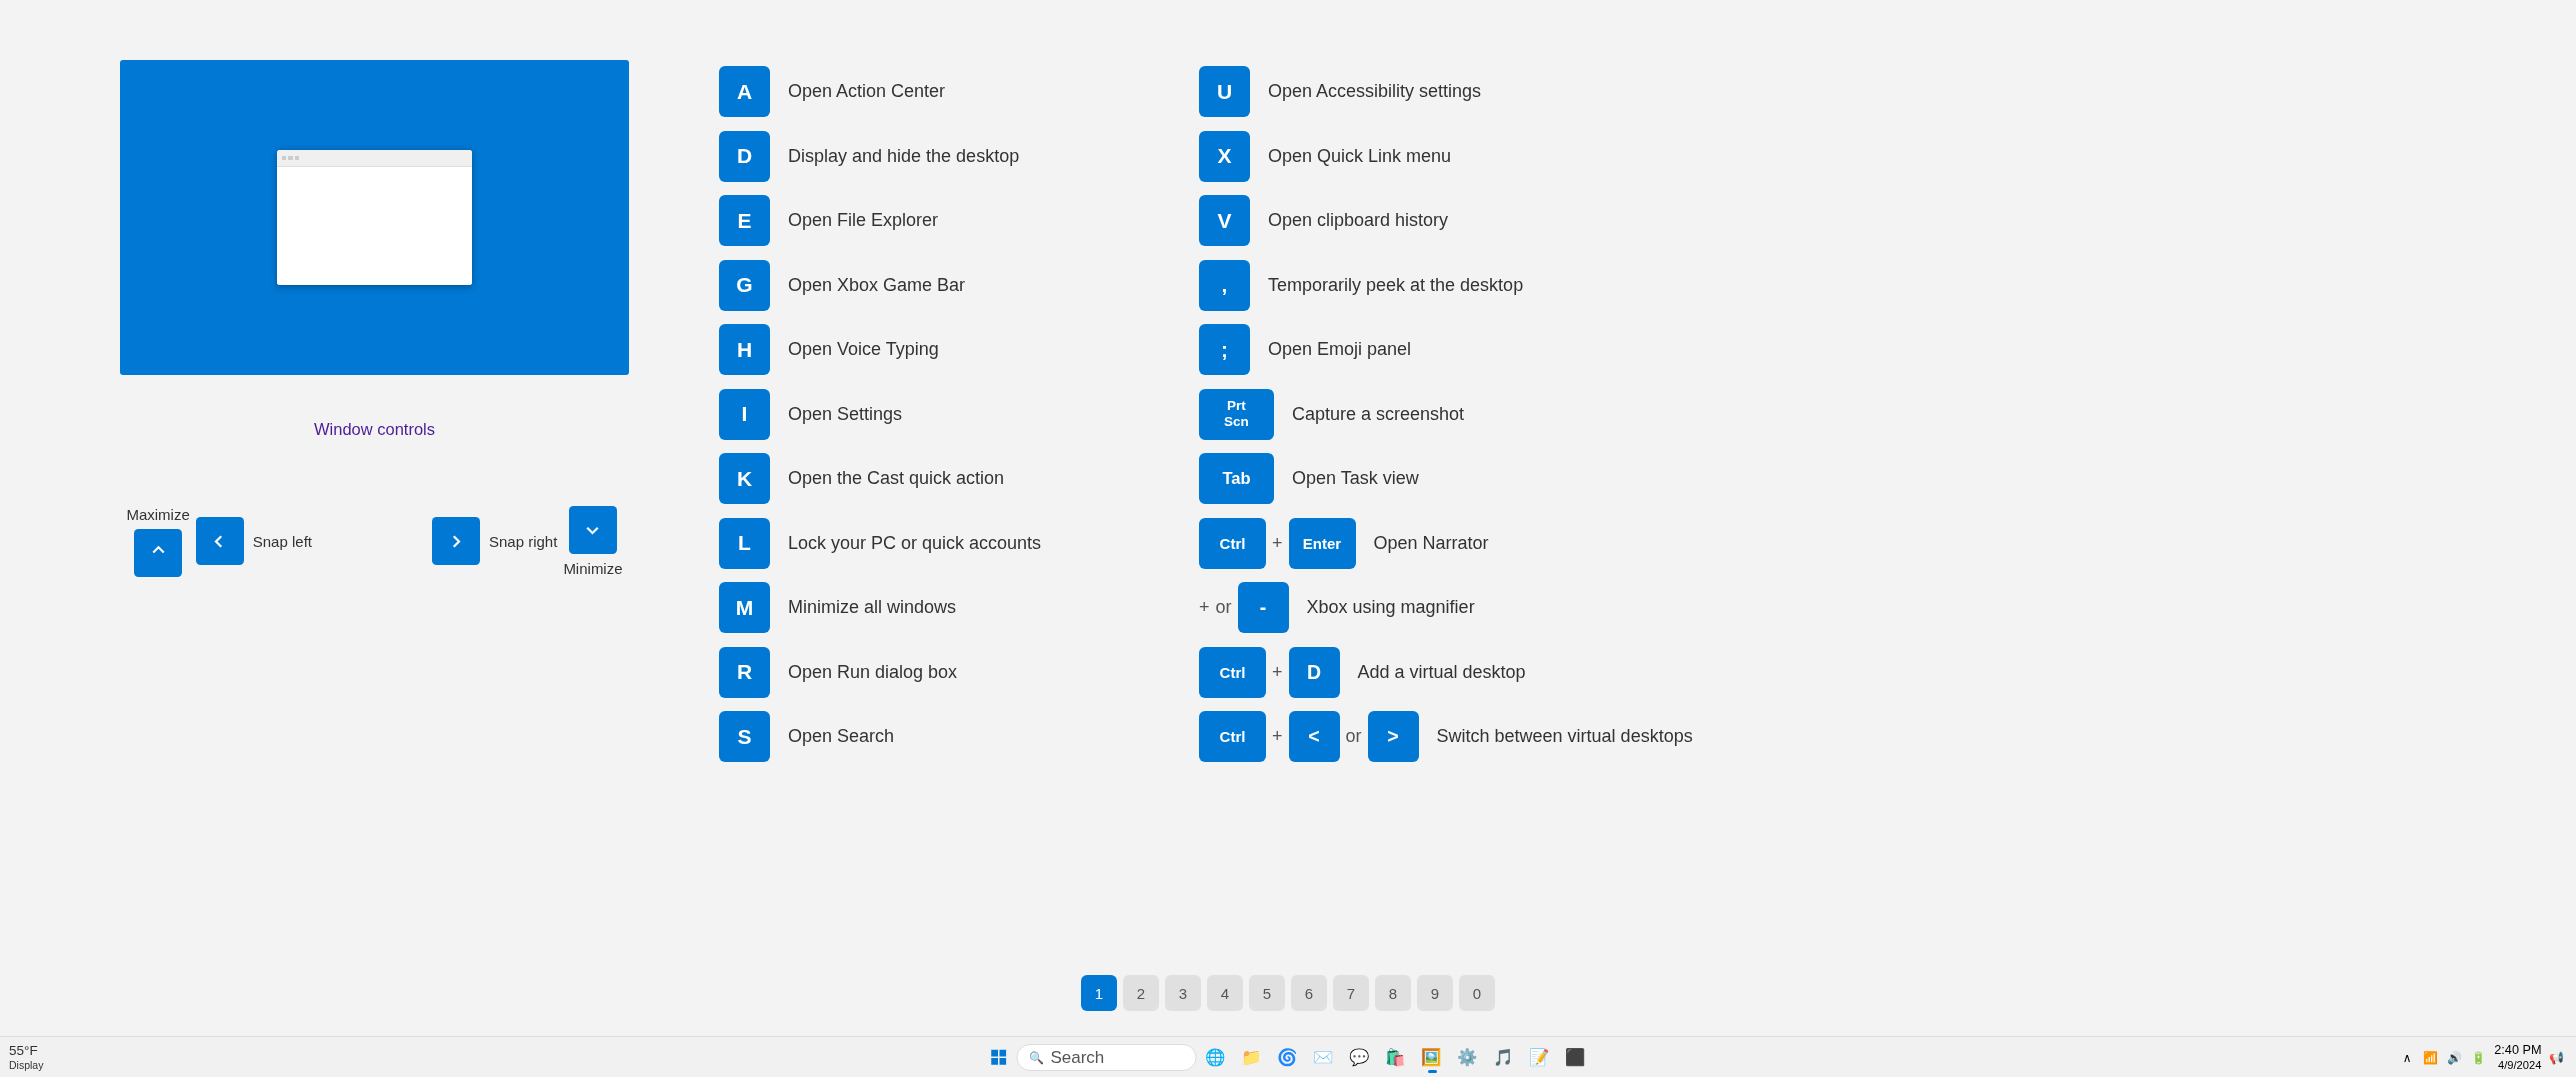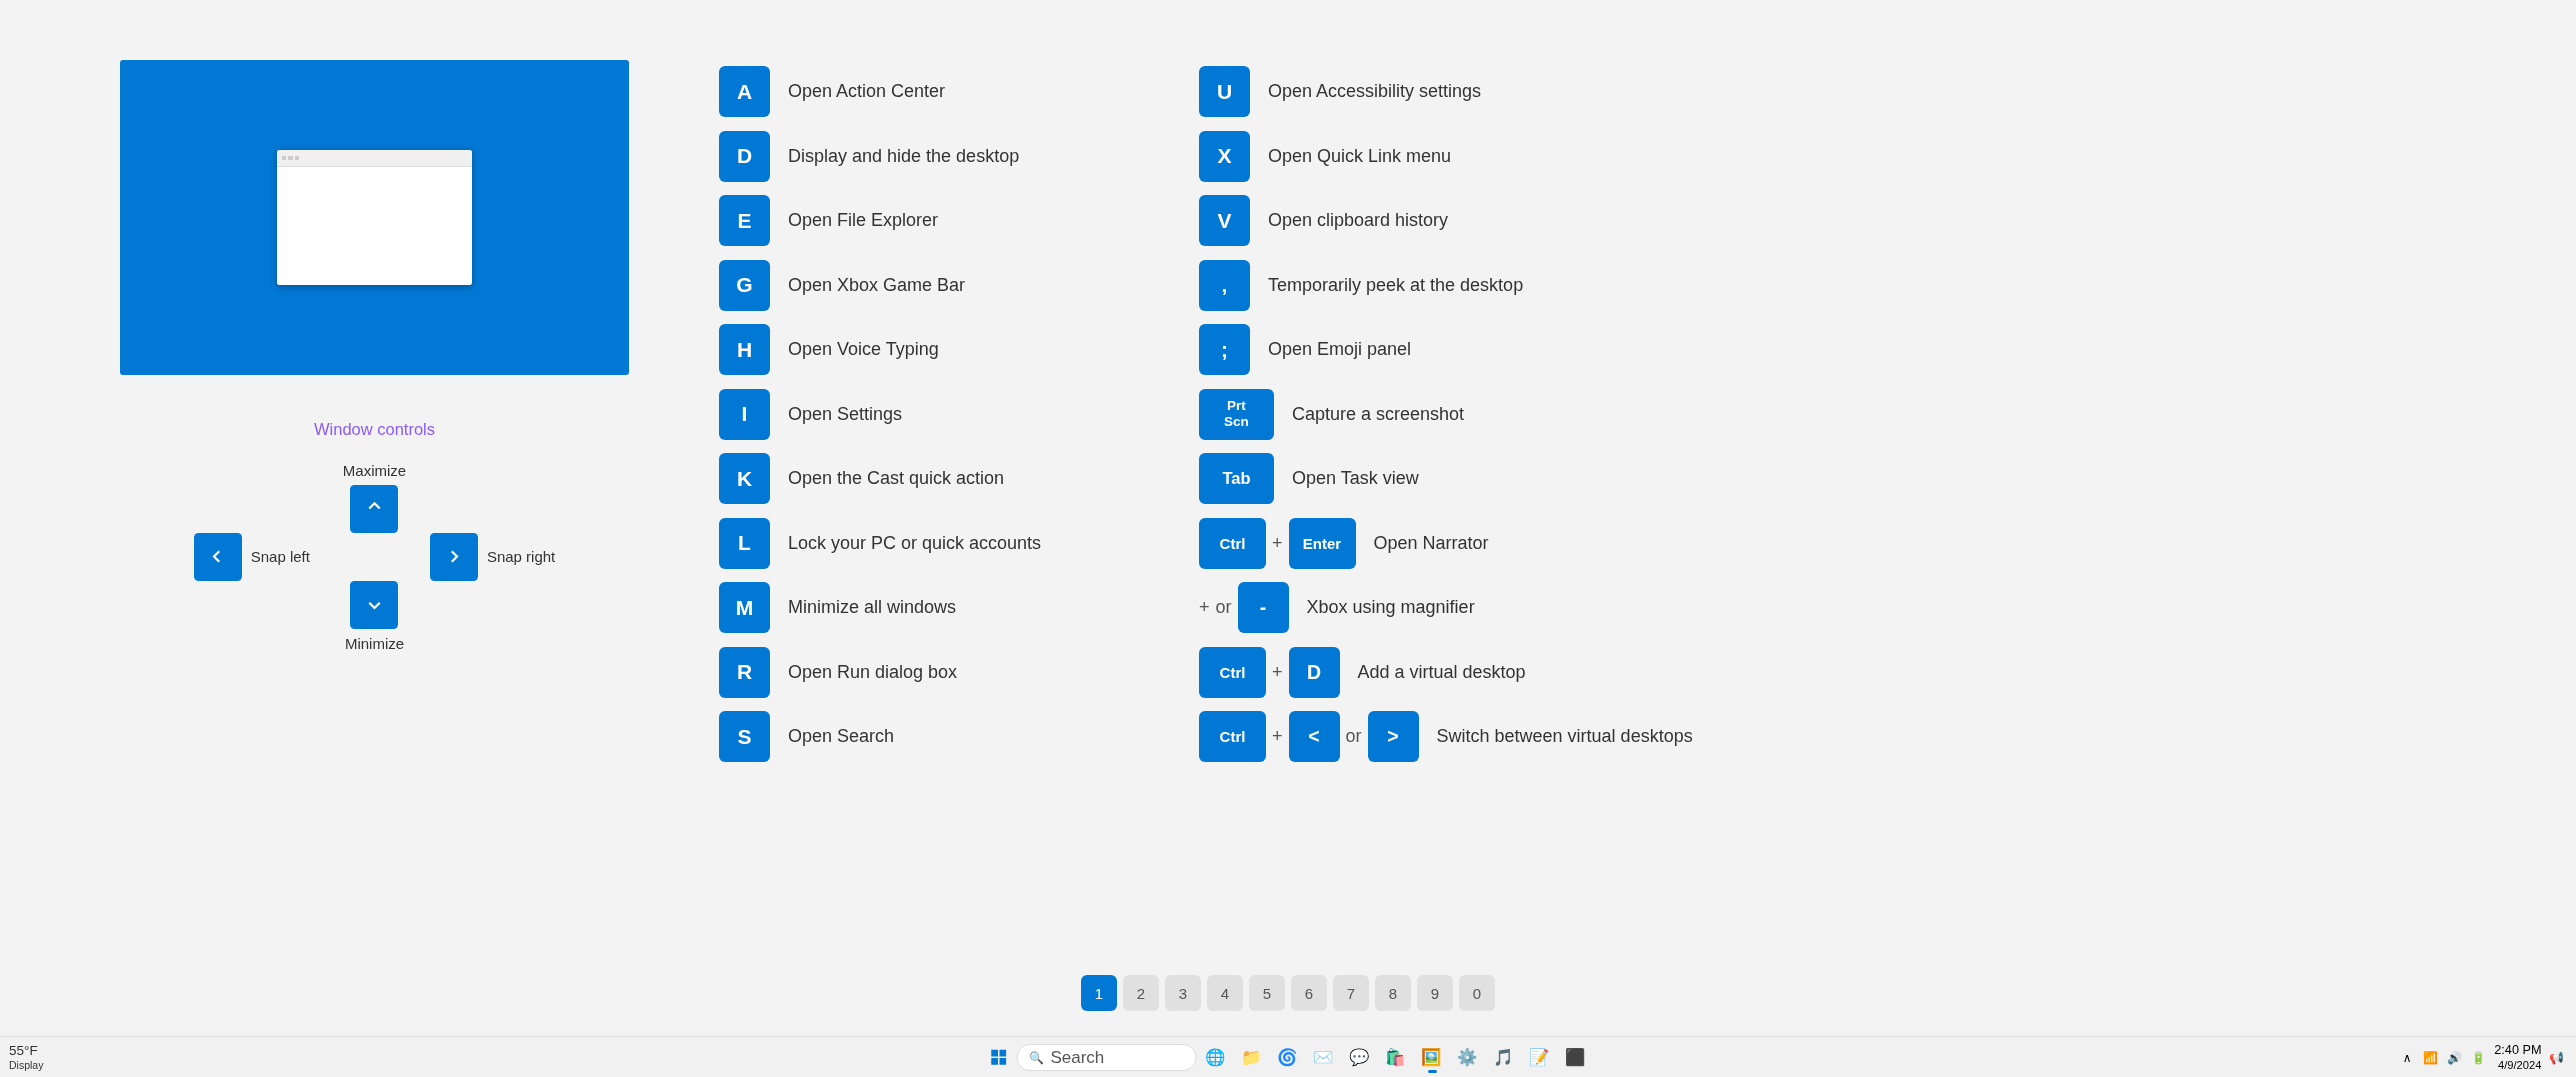--- a/index.html
+++ b/index.html
@@ -72,30 +72,32 @@
 
     .window-controls-section {
       display: flex;
       flex-direction: column;
       align-items: center;
       gap: 7.5px;
     }
 
     .window-controls-title {
       font-size: 16.5px;
-      color: #8b5cf6;
+      color: #4c1d95;
       margin-bottom: 15px;
       font-weight: 400;
     }
 
     .controls-layout {
       display: flex;
-      flex-direction: column;
-      align-items: center;
+      flex-direction: row;
+      align-items: center;
+      gap: 6px;
       position: relative;
+      margin-top: 44px;
     }
 
     .control-btn {
       width: 48px;
       height: 48px;
       background: #0078d4;
       border-radius: 4.5px;
       display: flex;
       align-items: center;
       justify-content: center;

